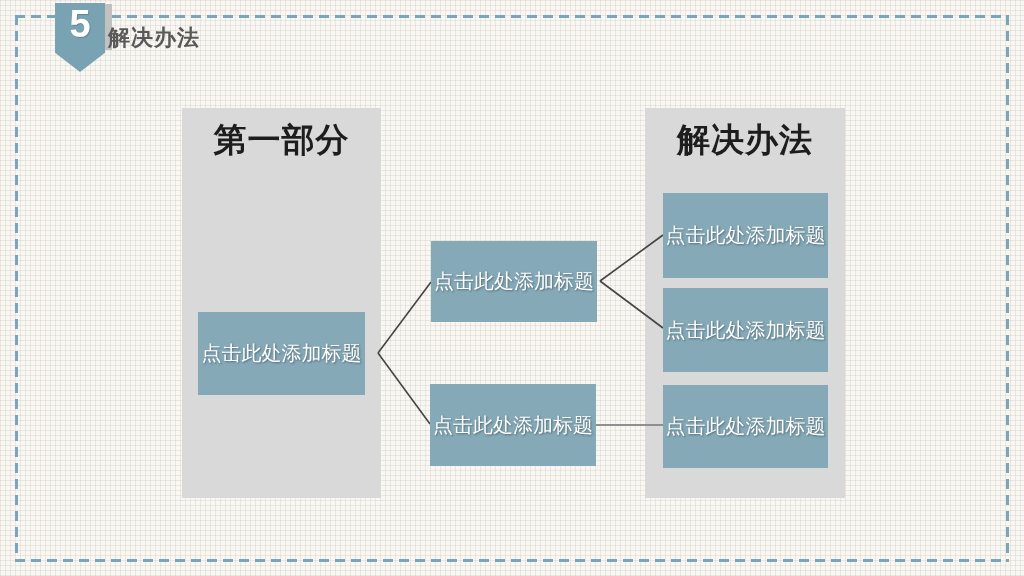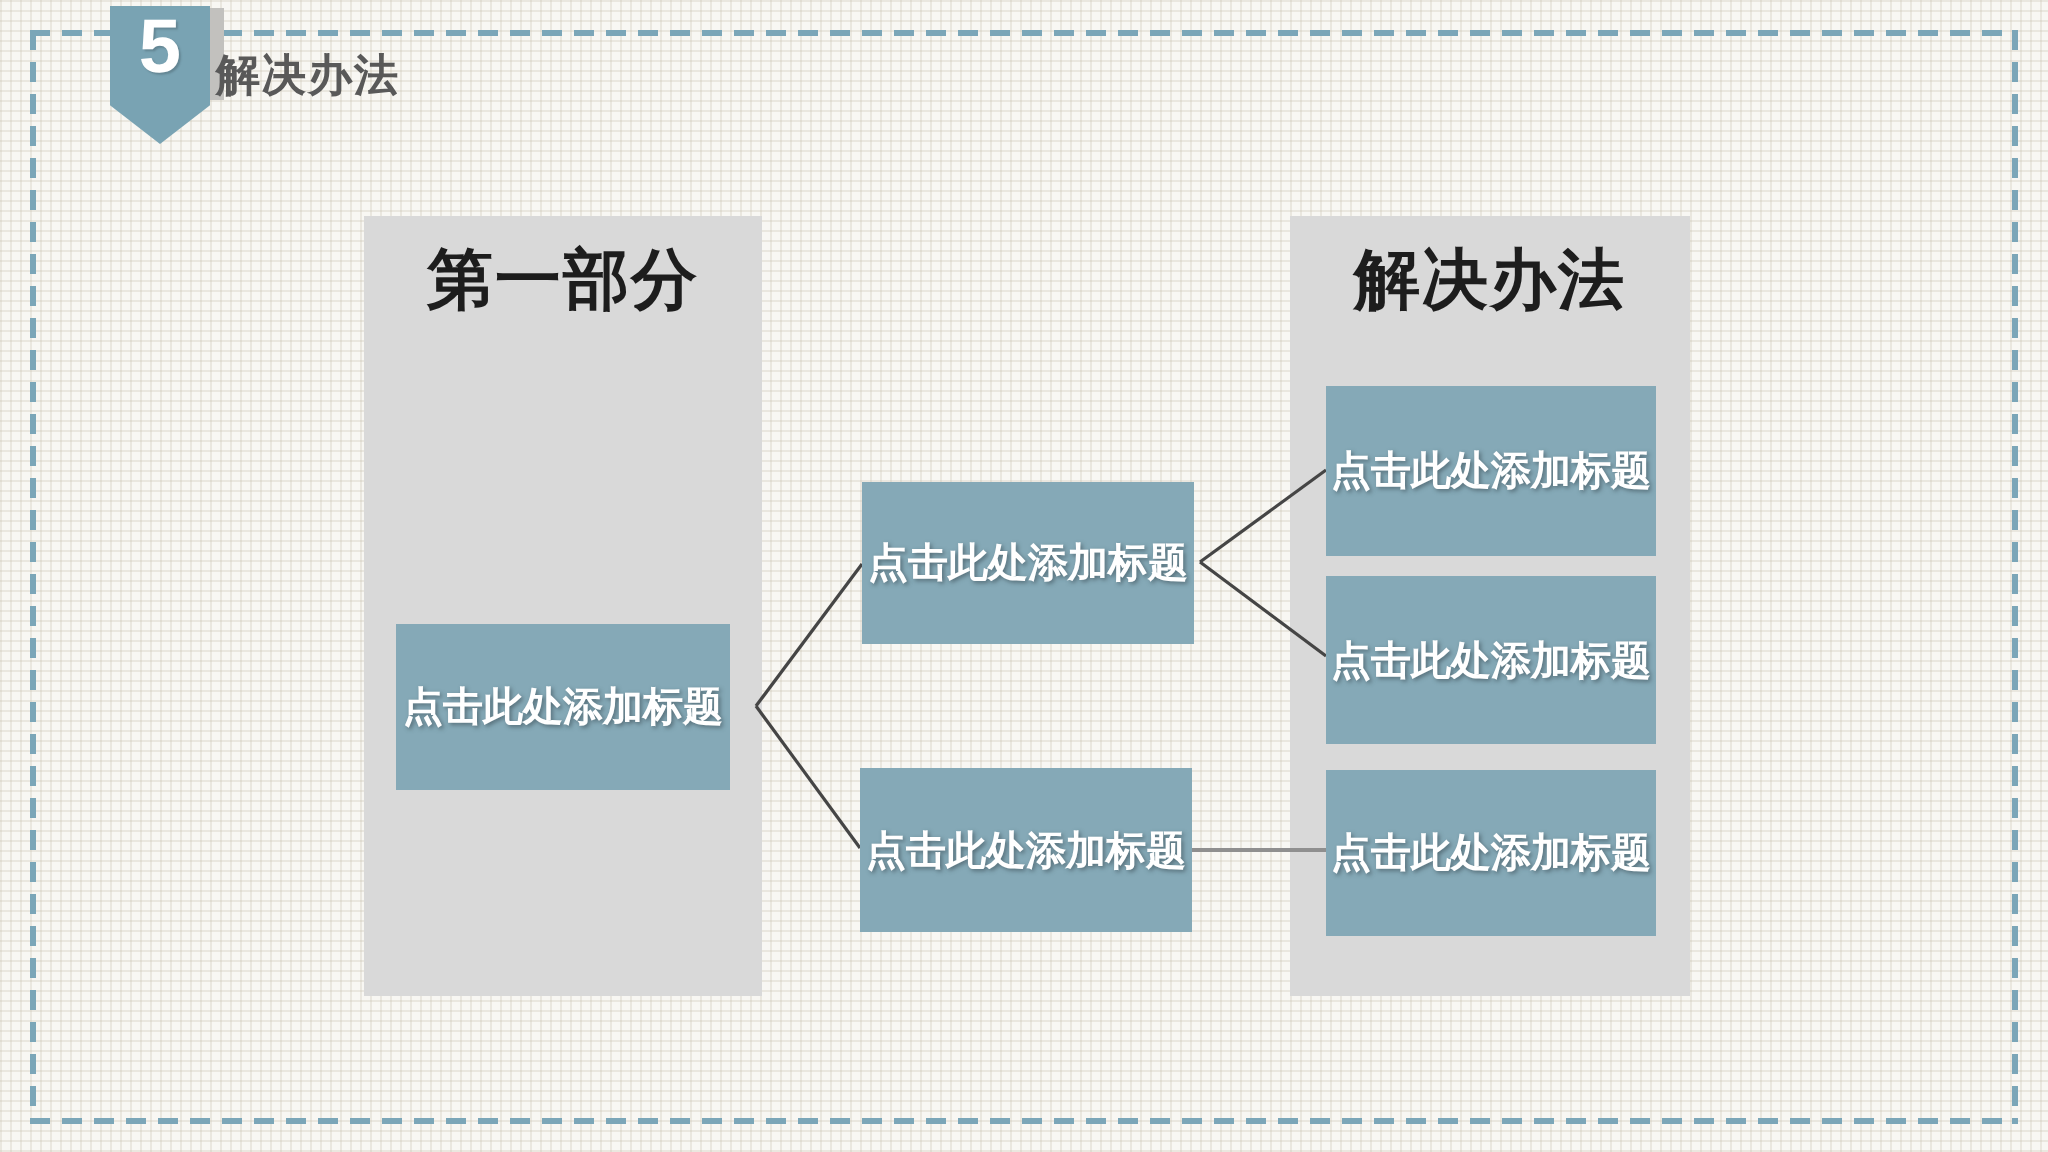--- a/index.html
+++ b/index.html
@@ -36,21 +36,21 @@
   .panel-2{left:413px;width:200px;}
   .panel-3{left:645px;width:200px;}
   .panel-header{margin-top:10px;text-align:center;font-size:33px;font-weight:bold;
     color:#1d1d1d;letter-spacing:1px;}
 
   .connectors{position:absolute;left:0;top:0;width:1024px;height:576px;z-index:2;
     pointer-events:none;}
 
   .tbox{position:absolute;z-index:3;background:#85a9b7;
     display:flex;align-items:center;justify-content:center;}
-  .tbox span{color:#ffffff;font-size:20px;font-weight:bold;white-space:nowrap;
+  .tbox span{color:#ffffff;font-size:20px;font-weight:normal;white-space:nowrap;
     text-shadow:1px 1px 2px rgba(45,60,68,.55);}
   .tb-1{left:198px;top:312px;width:167px;height:83px;}
   .tb-2{left:431px;top:241px;width:166px;height:81px;}
   .tb-3{left:430px;top:384px;width:166px;height:82px;}
   .tb-4{left:663px;top:193px;width:165px;height:85px;}
   .tb-5{left:663px;top:288px;width:165px;height:84px;}
   .tb-6{left:663px;top:385px;width:165px;height:83px;}
 </style>
 </head>
 <body>

